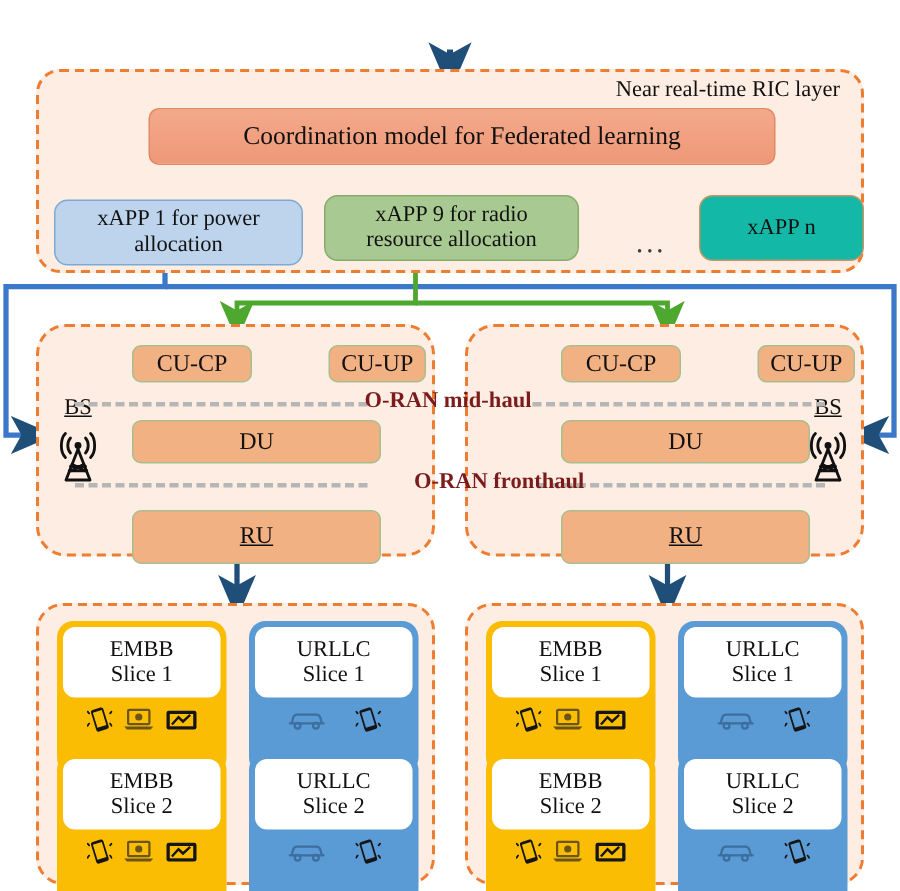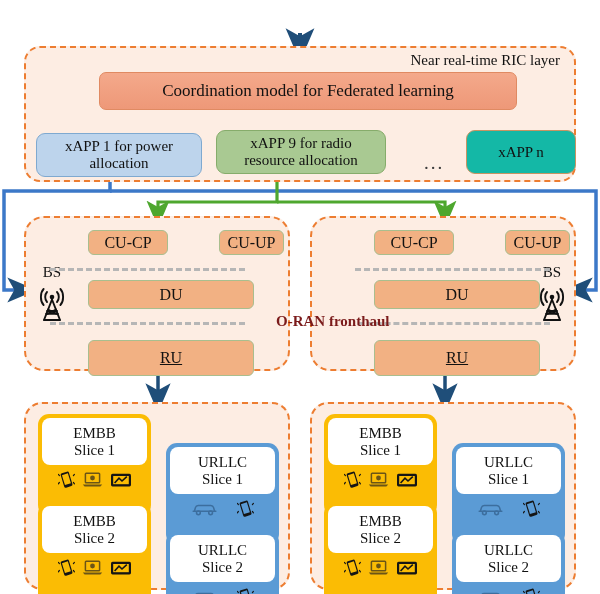--- a/index.html
+++ b/index.html
@@ -68,20 +68,21 @@
     font-size:16px; color:#111; white-space:nowrap;text-align:right;
   }
   .cucp { left:62px; top:12px; width:80px; height:25px; }
   .cuup { left:148px; top:12px; width:65px; height:25px;margin-left:45px; }
   .du   { left:62px; top:62px; width:166px; height:29px; }
   .ru   { left:62px; top:122px; width:166px; height:36px;text-decoration:underline; }
 
   .bslabel {
     position:absolute; font-size:15px; color:#111; text-align:center;
     width:44px;
+    text-decoration:underline;
   }
   #bsL .bslabel { left:4px; top:46px; }
   #bsR .bslabel { left:218px; top:46px; }
   .bsicon { position:absolute; width:42px; height:40px; }
   #bsL .bsicon { left:5px; top:64px; }
   #bsR .bsicon { left:219px; top:64px; }
 
   
   .haul-line {
     position:absolute; height:0; border-top:3px dashed #B6B6B6;
@@ -94,21 +95,21 @@
   
   .slicebox { position:absolute; top:402px; width:266px; height:188px; border-radius:18px; }
   #slL { left:24px; }
   #slR { left:310px; }
 
   .slice {
     position:absolute; width:113px; height:102px; border-radius:11px;
     padding:4px;
   }
   .slice.embb { background:#FBBC04; }
-  .slice.urllc { background:#5B9BD5;margin-top:29px; }
+  .slice.urllc { background:#5B9BD5; }
   .slice .cap {
     background:#ffffff; border-radius:8px; height:47px;
     display:flex; flex-direction:column; align-items:center; justify-content:center;
     font-size:15px; color:#111; line-height:1.08;
   }
   .slice .icons {
     height:27px; display:flex; align-items:center; justify-content:center; gap:7px;
     padding-top:2px;
   }
   .slice.urllc .icons { gap:20px; }
@@ -214,20 +215,21 @@
         <path d="M16 29 L26 29"></path>
         <path d="M15.2 31.8 L26.8 31.8"></path>
         <path d="M16.4 31.8 L25 27.6"></path>
         <path d="M25.6 31.8 L17 27.6"></path>
       </g>
     </svg>
   </div>
 
   <div class="abs haul-line" style="left:50px;  top:268px; width:195px;"></div>
   <div class="abs haul-line" style="left:355px; top:268px; width:195px;"></div>
+  <div class="abs haul-label" style="left:243px; top:259px;">O-RAN mid-haul</div>
 
   <div class="abs haul-line" style="left:50px;  top:322px; width:195px;"></div>
   <div class="abs haul-line" style="left:358px; top:322px; width:192px;"></div>
   <div class="abs haul-label" style="left:240px; top:313px;margin-left:36px;">O-RAN fronthaul</div>
 
   <div id="slL" class="slicebox layer">
 
     <div class="slice embb pos-a">
       <div class="cap">
         <span>EMBB</span>

